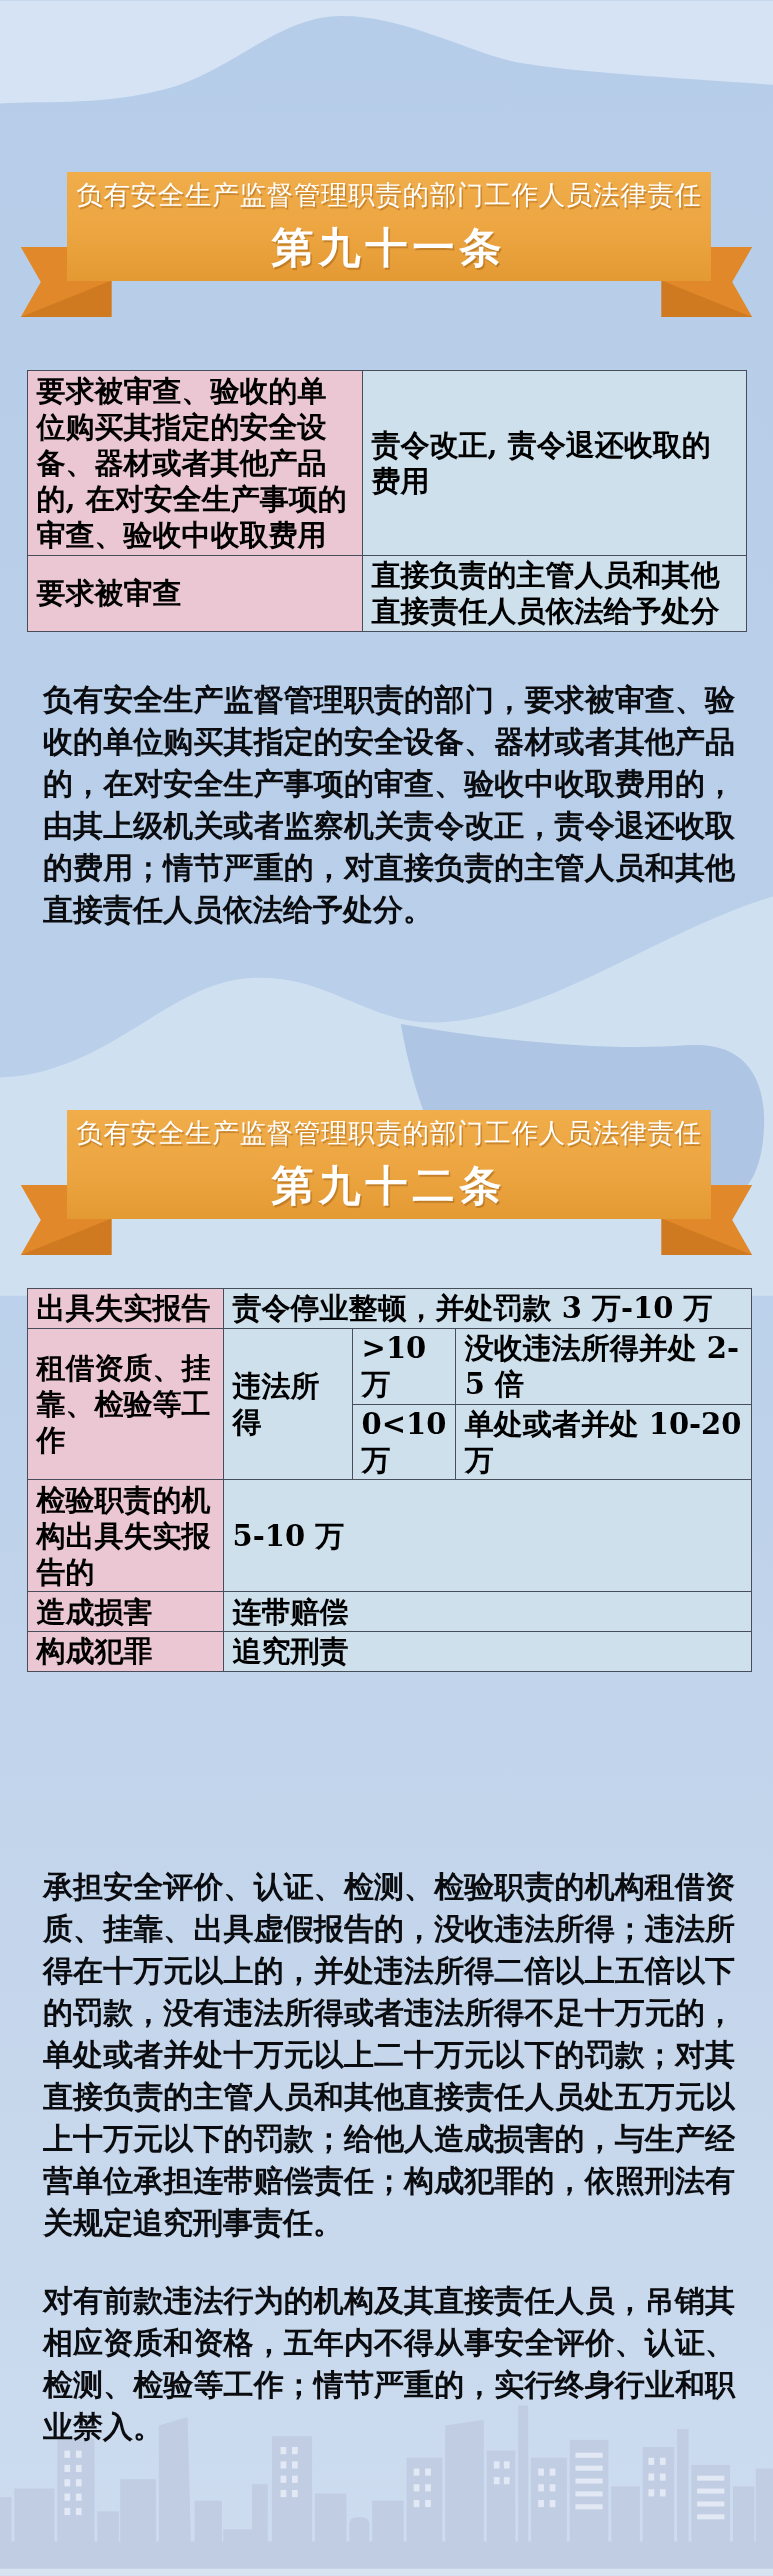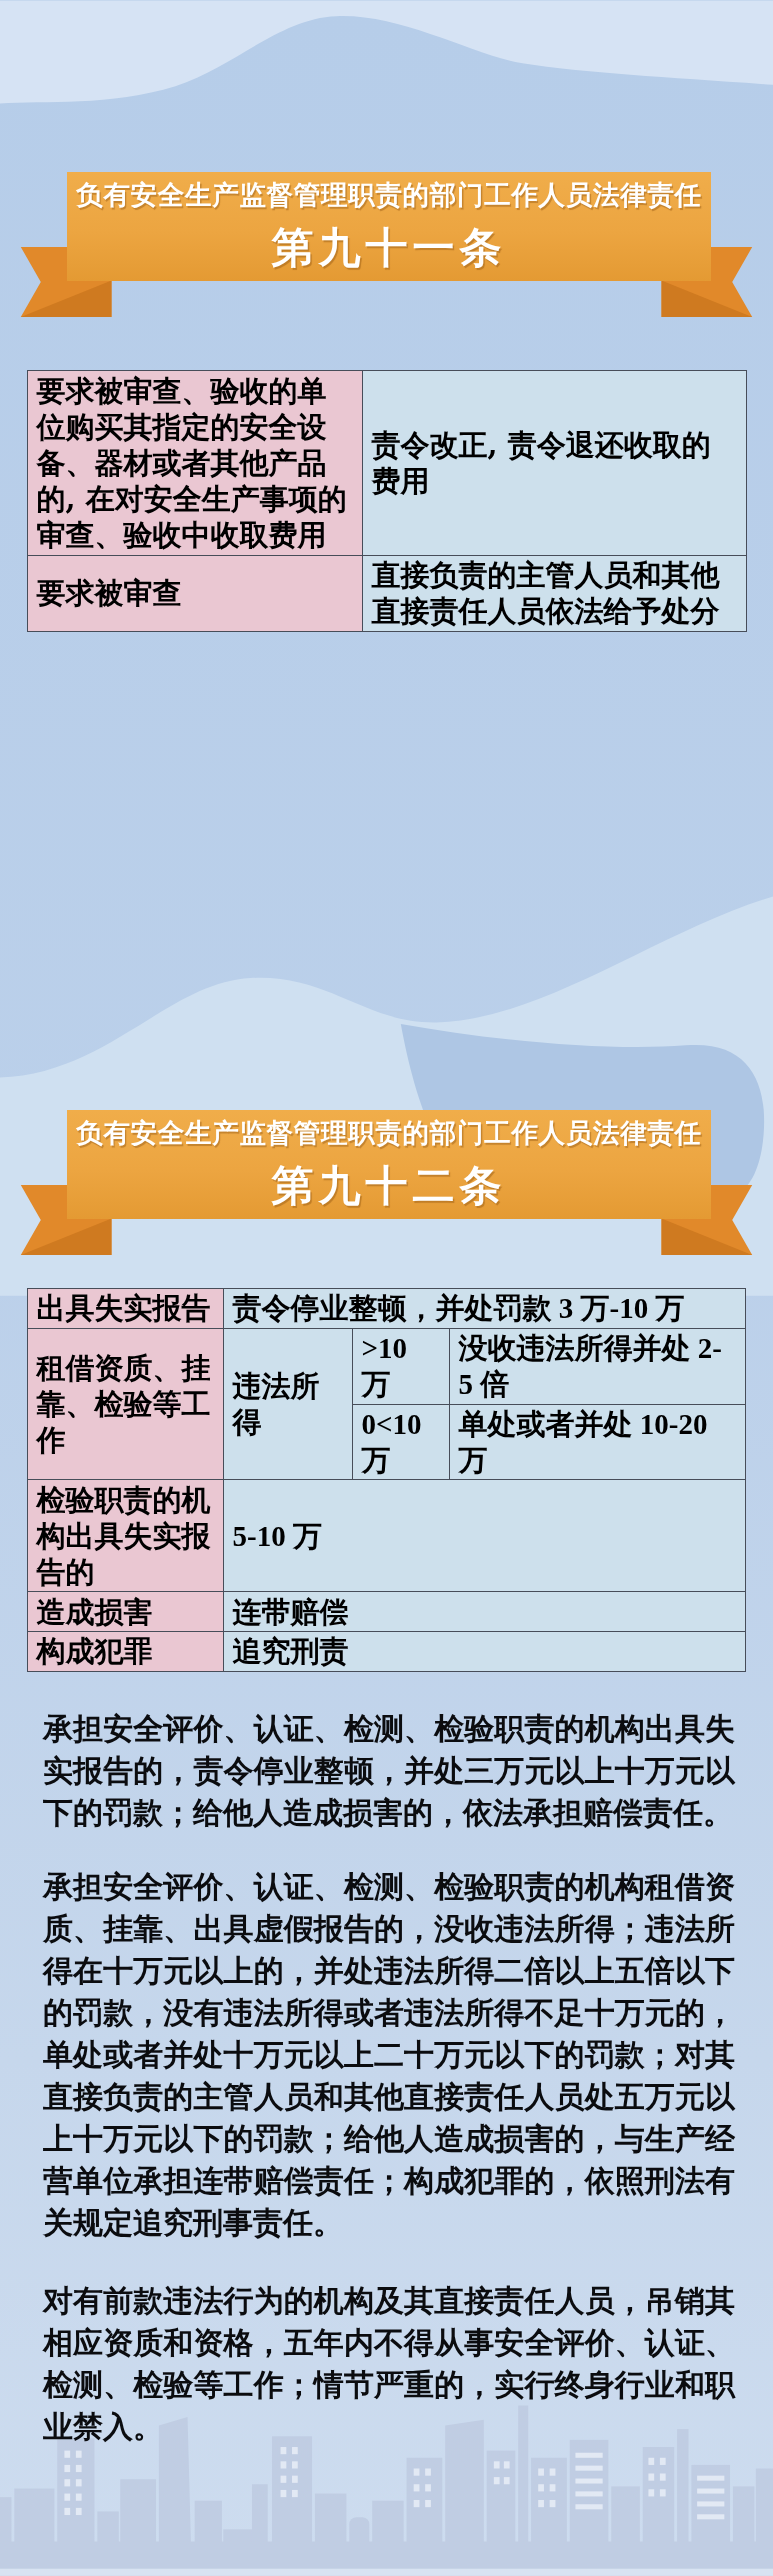--- a/index.html
+++ b/index.html
@@ -7,34 +7,34 @@
         background:linear-gradient(180deg,#b6cde9 0%,#bbd0ea 48%,#c6d7ec 80%,#cddcef 100%);
         font-family:"Liberation Sans",sans-serif;}
   svg.decor{position:absolute;left:0;top:0;z-index:0;display:block;}
 
   
   .banner{position:absolute;left:0;width:773px;height:154px;z-index:2;}
   .banner .tails{position:absolute;left:0;top:75px;z-index:1;}
   .banner .plate{position:absolute;left:67px;top:0;width:644px;height:109px;z-index:2;
     background:linear-gradient(180deg,#f0ad4a 0%,#eca541 55%,#e49a33 100%);
     display:flex;flex-direction:column;align-items:center;justify-content:center;gap:6.4px;}
-  .banner .line1{font-size:26.5px;font-weight:bold;color:#fff;letter-spacing:0.7px;
+  .banner .line1{font-size:26.5px;font-weight:normal;color:#fff;letter-spacing:0.7px;
     text-shadow:1.4px 2.1px 0.7px rgba(140,80,15,.42);white-space:nowrap;}
   .banner .line2{font-size:42px;font-weight:bold;color:#fff;letter-spacing:5px;
     text-shadow:1.4px 2.1px 0.7px rgba(140,80,15,.42);white-space:nowrap;}
 
   
   table.law{position:absolute;left:27px;z-index:2;border-collapse:collapse;table-layout:fixed;
     background:#cde0ec;color:#000000;font-family:"DejaVu Serif","Liberation Serif",serif;
     font-size:29px;line-height:36px;font-weight:600;}
   table.law td{border:1.4px solid #474d59;vertical-align:middle;padding:1.4px 8.6px;overflow:hidden;}
   td.pink{background:#eac7d2;}
   td.ctr{text-align:left;}
   #table91{top:370px;}
-  #table92{top:1288px;font-family:Liberation Serif, serif;}
+  #table92{top:1288px;}
 
   
   p.body{position:absolute;left:43px;width:692px;margin:0;z-index:2;
     font-size:30px;line-height:42px;font-weight:bold;color:#0b0c0f;
     text-align:justify;text-justify:inter-ideograph;}
   #p91 {top:679px;}
   #p92a{top:1708px;}
   #p92b{top:1866px;}
   #p92c{top:2280px;}
 </style>
@@ -76,20 +76,21 @@
       <td class="pink">要求被审查、验收的单位购买其指定的安全设备、器材或者其他产品的, 在对安全生产事项的审查、验收中收取费用</td>
       <td>责令改正, 责令退还收取的费用</td>
     </tr>
     <tr style="height:74px">
       <td class="pink">要求被审查</td>
       <td>直接负责的主管人员和其他直接责任人员依法给予处分</td>
     </tr>
   </tbody>
     </table>
 
+  <p class="body" id="p91">负有安全生产监督管理职责的部门，要求被审查、验收的单位购买其指定的安全设备、器材或者其他产品的，在对安全生产事项的审查、验收中收取费用的，由其上级机关或者监察机关责令改正，责令退还收取的费用；情节严重的，对直接负责的主管人员和其他直接责任人员依法给予处分。</p>
 
   <section class="banner" style="top:1110px">
     <svg class="tails" width="773" height="70" viewBox="0 0 1080 98">
       <polygon points="28,0 155,0 155,98 28,98 56,49" fill="#e1892a"></polygon>
       <polygon points="155,47 28,98 155,98" fill="#cf7a20"></polygon>
       <polygon points="1052,0 925,0 925,98 1052,98 1024,49" fill="#e1892a"></polygon>
       <polygon points="925,47 1052,98 925,98" fill="#cf7a20"></polygon>
     </svg>
     <div class="plate">
       <div class="line1">负有安全生产监督管理职责的部门工作人员法律责任</div>
@@ -127,21 +128,20 @@
       <td class="pink">造成损害</td>
       <td colspan="3" class="ctr">连带赔偿</td>
     </tr>
     <tr style="height:34px">
       <td class="pink">构成犯罪</td>
       <td colspan="3" class="ctr">追究刑责</td>
     </tr>
   </tbody>
     </table>
 
-  <p class="body" id="p92a">承担安全评价、认证、检测、检验职责的机构出具失实报告的，责令停业整顿，并处三万元以上十万元以下的罚款；给他人造成损害的，依法承担赔偿责任。</p>
   <p class="body" id="p92b">承担安全评价、认证、检测、检验职责的机构租借资质、挂靠、出具虚假报告的，没收违法所得；违法所得在十万元以上的，并处违法所得二倍以上五倍以下的罚款，没有违法所得或者违法所得不足十万元的，单处或者并处十万元以上二十万元以下的罚款；对其直接负责的主管人员和其他直接责任人员处五万元以上十万元以下的罚款；给他人造成损害的，与生产经营单位承担连带赔偿责任；构成犯罪的，依照刑法有关规定追究刑事责任。</p>
   <p class="body" id="p92c">对有前款违法行为的机构及其直接责任人员，吊销其相应资质和资格，五年内不得从事安全评价、认证、检测、检验等工作；情节严重的，实行终身行业和职业禁入。</p>
 
   <svg class="decor" style="top:2361px" width="773" height="215" viewBox="0 0 1080 300">
     <g fill="#c0cde3">
       <rect x="0" y="190" width="16" height="110"></rect>
       <rect x="20" y="178" width="56" height="122"></rect>
       <rect x="80" y="108" width="52" height="192"></rect>
       <rect x="136" y="210" width="30" height="90"></rect>
       <rect x="168" y="165" width="50" height="135"></rect>

